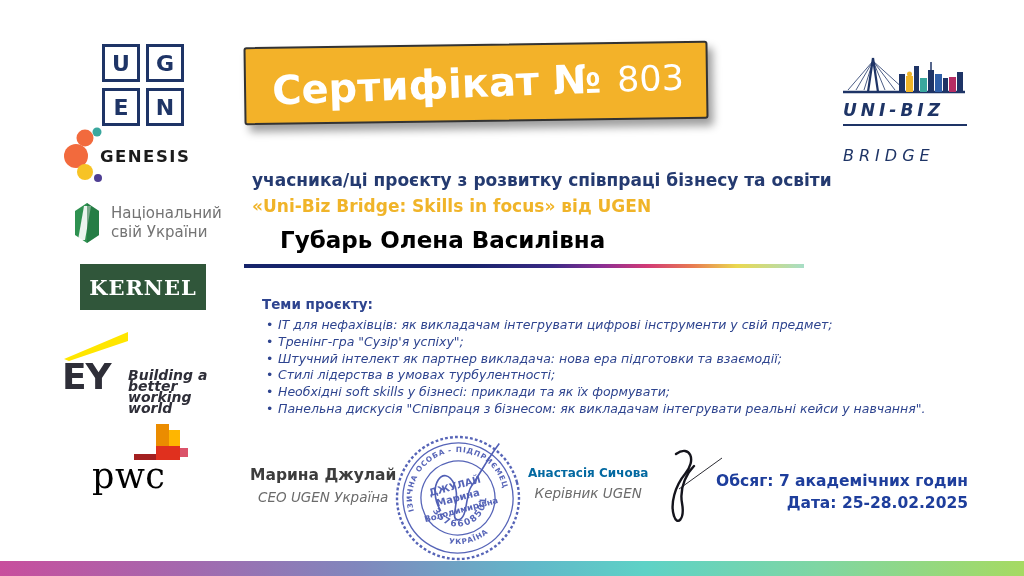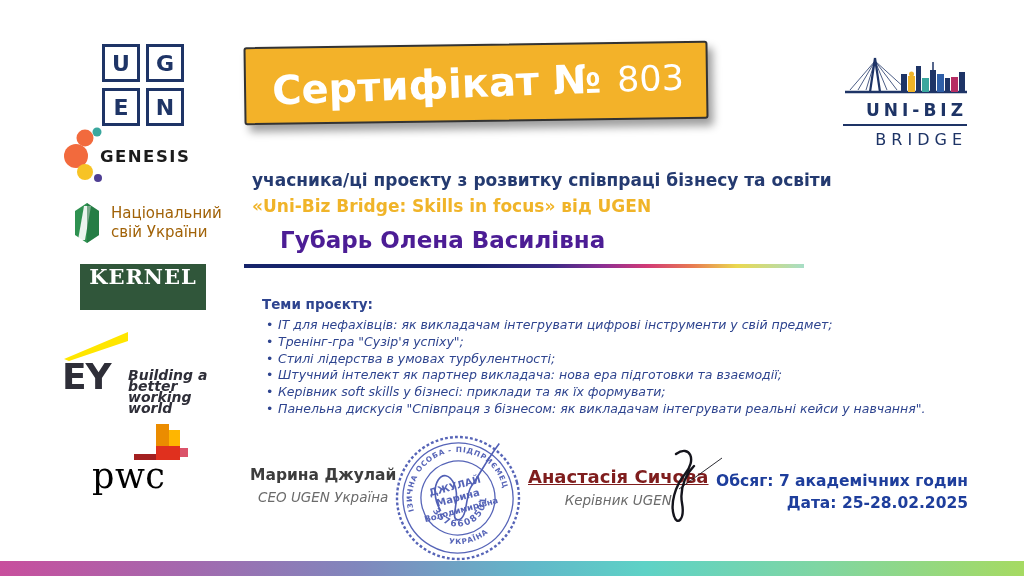--- a/index.html
+++ b/index.html
@@ -14,24 +14,24 @@
     display:grid; grid-template-columns:38px 38px; gap:6px; }
   .ugen-cell { width:38px; height:38px; border:3px solid #1e3466;
     display:flex; align-items:center; justify-content:center;
     font-size:22px; font-weight:700; color:#1e3466; }
 
   .genesis-logo { position:absolute; left:64px; top:126px; width:160px; height:64px; }
   .genesis-label { position:absolute; left:36px; top:21px; font-size:16.5px;
     font-weight:600; letter-spacing:1.5px; color:#1c1c1c; }
 
   .nbu-logo { position:absolute; left:74px; top:202px; display:flex; gap:9px; align-items:center; }
-  .nbu-text { font-size:15px; color:#a16207; line-height:19px; }
+  .nbu-text { font-size:15px; color:#737373; line-height:19px; }
 
   .kernel-logo { position:absolute; left:80px; top:264px; width:126px; height:46px;
-    background:#30563a; display:flex; justify-content:center; }
+    background:#30563a; display:flex; align-items:center; justify-content:center; }
   .kernel-label { color:#fff; font-family:"DejaVu Serif", serif; font-weight:700;
     font-size:21px; letter-spacing:1px; }
 
   .ey-logo { position:absolute; left:62px; top:332px; width:155px; height:72px; }
   .ey-beam { position:absolute; left:2px; top:0; }
   .ey-label { position:absolute; left:0; top:24px; font-size:36px; font-weight:700;
     color:#2e2e38; letter-spacing:-1px; }
   .ey-tagline { position:absolute; left:66px; top:38px; font-size:14px; font-weight:700;
     color:#2e2e38; line-height:11px;font-style:italic; }
 
@@ -44,49 +44,49 @@
   .banner { position:absolute; left:244px; top:44px; width:464px; height:78px;
     background:#f3b229; border:2.5px solid #333333; border-radius:3px;
     box-shadow:5px 7px 8px rgba(0,0,0,0.38);
     transform:rotate(-0.8deg);
     display:flex; align-items:center; padding-left:26px; }
   .banner-inner { display:flex; align-items:baseline; gap:16px; transform:rotate(-1.3deg); }
   .banner-title { font-size:40px; font-weight:700; color:#ffffff; }
   .banner-number { font-size:35px; font-weight:400; color:#ffffff; }
 
   
-  .unibiz-logo { position:absolute; left:843px; top:52px; width:124px; text-align:right; }
+  .unibiz-logo { position:absolute; left:843px; top:52px; width:124px; text-align:left;font-style:italic; }
   .unibiz-line1 { font-size:17px; font-weight:700; color:#1e3466; letter-spacing:4px;
     padding:2px 0 4px 0; border-bottom:2px solid #1e3466; }
   .unibiz-line2 { font-size:16px; font-weight:400; color:#1e3466; letter-spacing:5px;
-    padding-top:4px; }
+    padding-top:20px; }
 
   
   .intro-line { position:absolute; left:252px; top:170px; font-size:17px;
     font-weight:700; color:#243a70; }
   .program-line { position:absolute; left:252px; top:196px; font-size:17px;
     font-weight:700; color:#f0b429; }
   .recipient { position:absolute; left:280px; top:227px; font-size:23px;
-    font-weight:700; color:#4c1d95; }
+    font-weight:700; color:#000000; }
   .divider { position:absolute; left:244px; top:264px; width:560px; height:4px;
     background:linear-gradient(90deg,#16246b 0%,#16246b 40%,#3b2a85 55%,#8c2f93 64%,
       #d23a76 72%,#e87a52 80%,#ead84f 88%,#a7dec7 100%); }
 
   .topics { position:absolute; left:262px; top:296px; width:710px; }
   .topics-heading { font-size:13.5px; font-weight:700; color:#2e448f; margin-bottom:5px; }
   .topics-list { list-style:none; }
   .topics-list li { font-size:12.5px; font-style:italic; color:#2e448f;
     line-height:16.8px; padding-left:16px; position:relative; }
   .topics-list li::before { content:"•"; position:absolute; left:4px; font-style:normal; }
 
   
   .sig-left { position:absolute; left:250px; top:466px; }
   .sig-right { position:absolute; left:528px; top:466px; }
   .sig-name-dark { font-size:15.5px; font-weight:700; color:#3d3d3d; }
-  .sig-name-navy { font-size:18px; font-weight:700; color:#7f1d1d;text-decoration:underline; }
+  .sig-name-navy { font-size:12px; font-weight:700; color:#0369a1; }
   .sig-role { font-size:13.5px; font-style:italic; color:#6b6b6b; margin-top:5px;text-align:center; }
 
   .stamp { position:absolute; left:392px; top:432px; }
   .stamp-ring { font-size:7.3px; font-weight:700; fill:#3f4fae; letter-spacing:0.8px; }
   .stamp-name { font-size:10px; font-weight:700; fill:#3f4fae; }
   .stamp-name-sm { font-size:8.5px; font-weight:700; fill:#3f4fae; }
   .stamp-num { font-size:9px; font-weight:700; fill:#3f4fae; letter-spacing:1.5px; }
   .stamp-sig { stroke:#3949ab; stroke-width:1.6; }
 
   .ink-signature { position:absolute; left:642px; top:444px; }
@@ -191,23 +191,23 @@
   <div class="intro-line">учасника/ці проєкту з розвитку співпраці бізнесу та освіти</div>
   <div class="program-line">«Uni-Biz Bridge: Skills in focus» від UGEN</div>
   <div class="recipient">Губарь Олена Василівна</div>
   <div class="divider"></div>
 
   <div class="topics">
     <div class="topics-heading">Теми проєкту:</div>
     <ul class="topics-list">
       <li>ІТ для нефахівців: як викладачам інтегрувати цифрові інструменти у свій предмет;</li>
       <li>Тренінг-гра "Сузір'я успіху";</li>
+      <li>Штучний інтелект як партнер викладача: нова ера підготовки та взаємодії;</li>
       <li>Стилі лідерства в умовах турбулентності;</li>
-      <li>Штучний інтелект як партнер викладача: нова ера підготовки та взаємодії;</li>
-      <li>Керівник soft skills у бізнесі: приклади та як їх формувати;</li>
+      <li>Необхідні soft skills у бізнесі: приклади та як їх формувати;</li>
       <li>Панельна дискусія "Співпраця з бізнесом: як викладачам інтегрувати реальні кейси у навчання".</li>
     </ul>
   </div>
 
   <div class="sig-left">
     <div class="sig-name-dark">Марина Джулай</div>
     <div class="sig-role">CEO UGEN Україна</div>
   </div>
 
   <svg class="stamp" width="132" height="132" viewBox="-66 -66 132 132">

